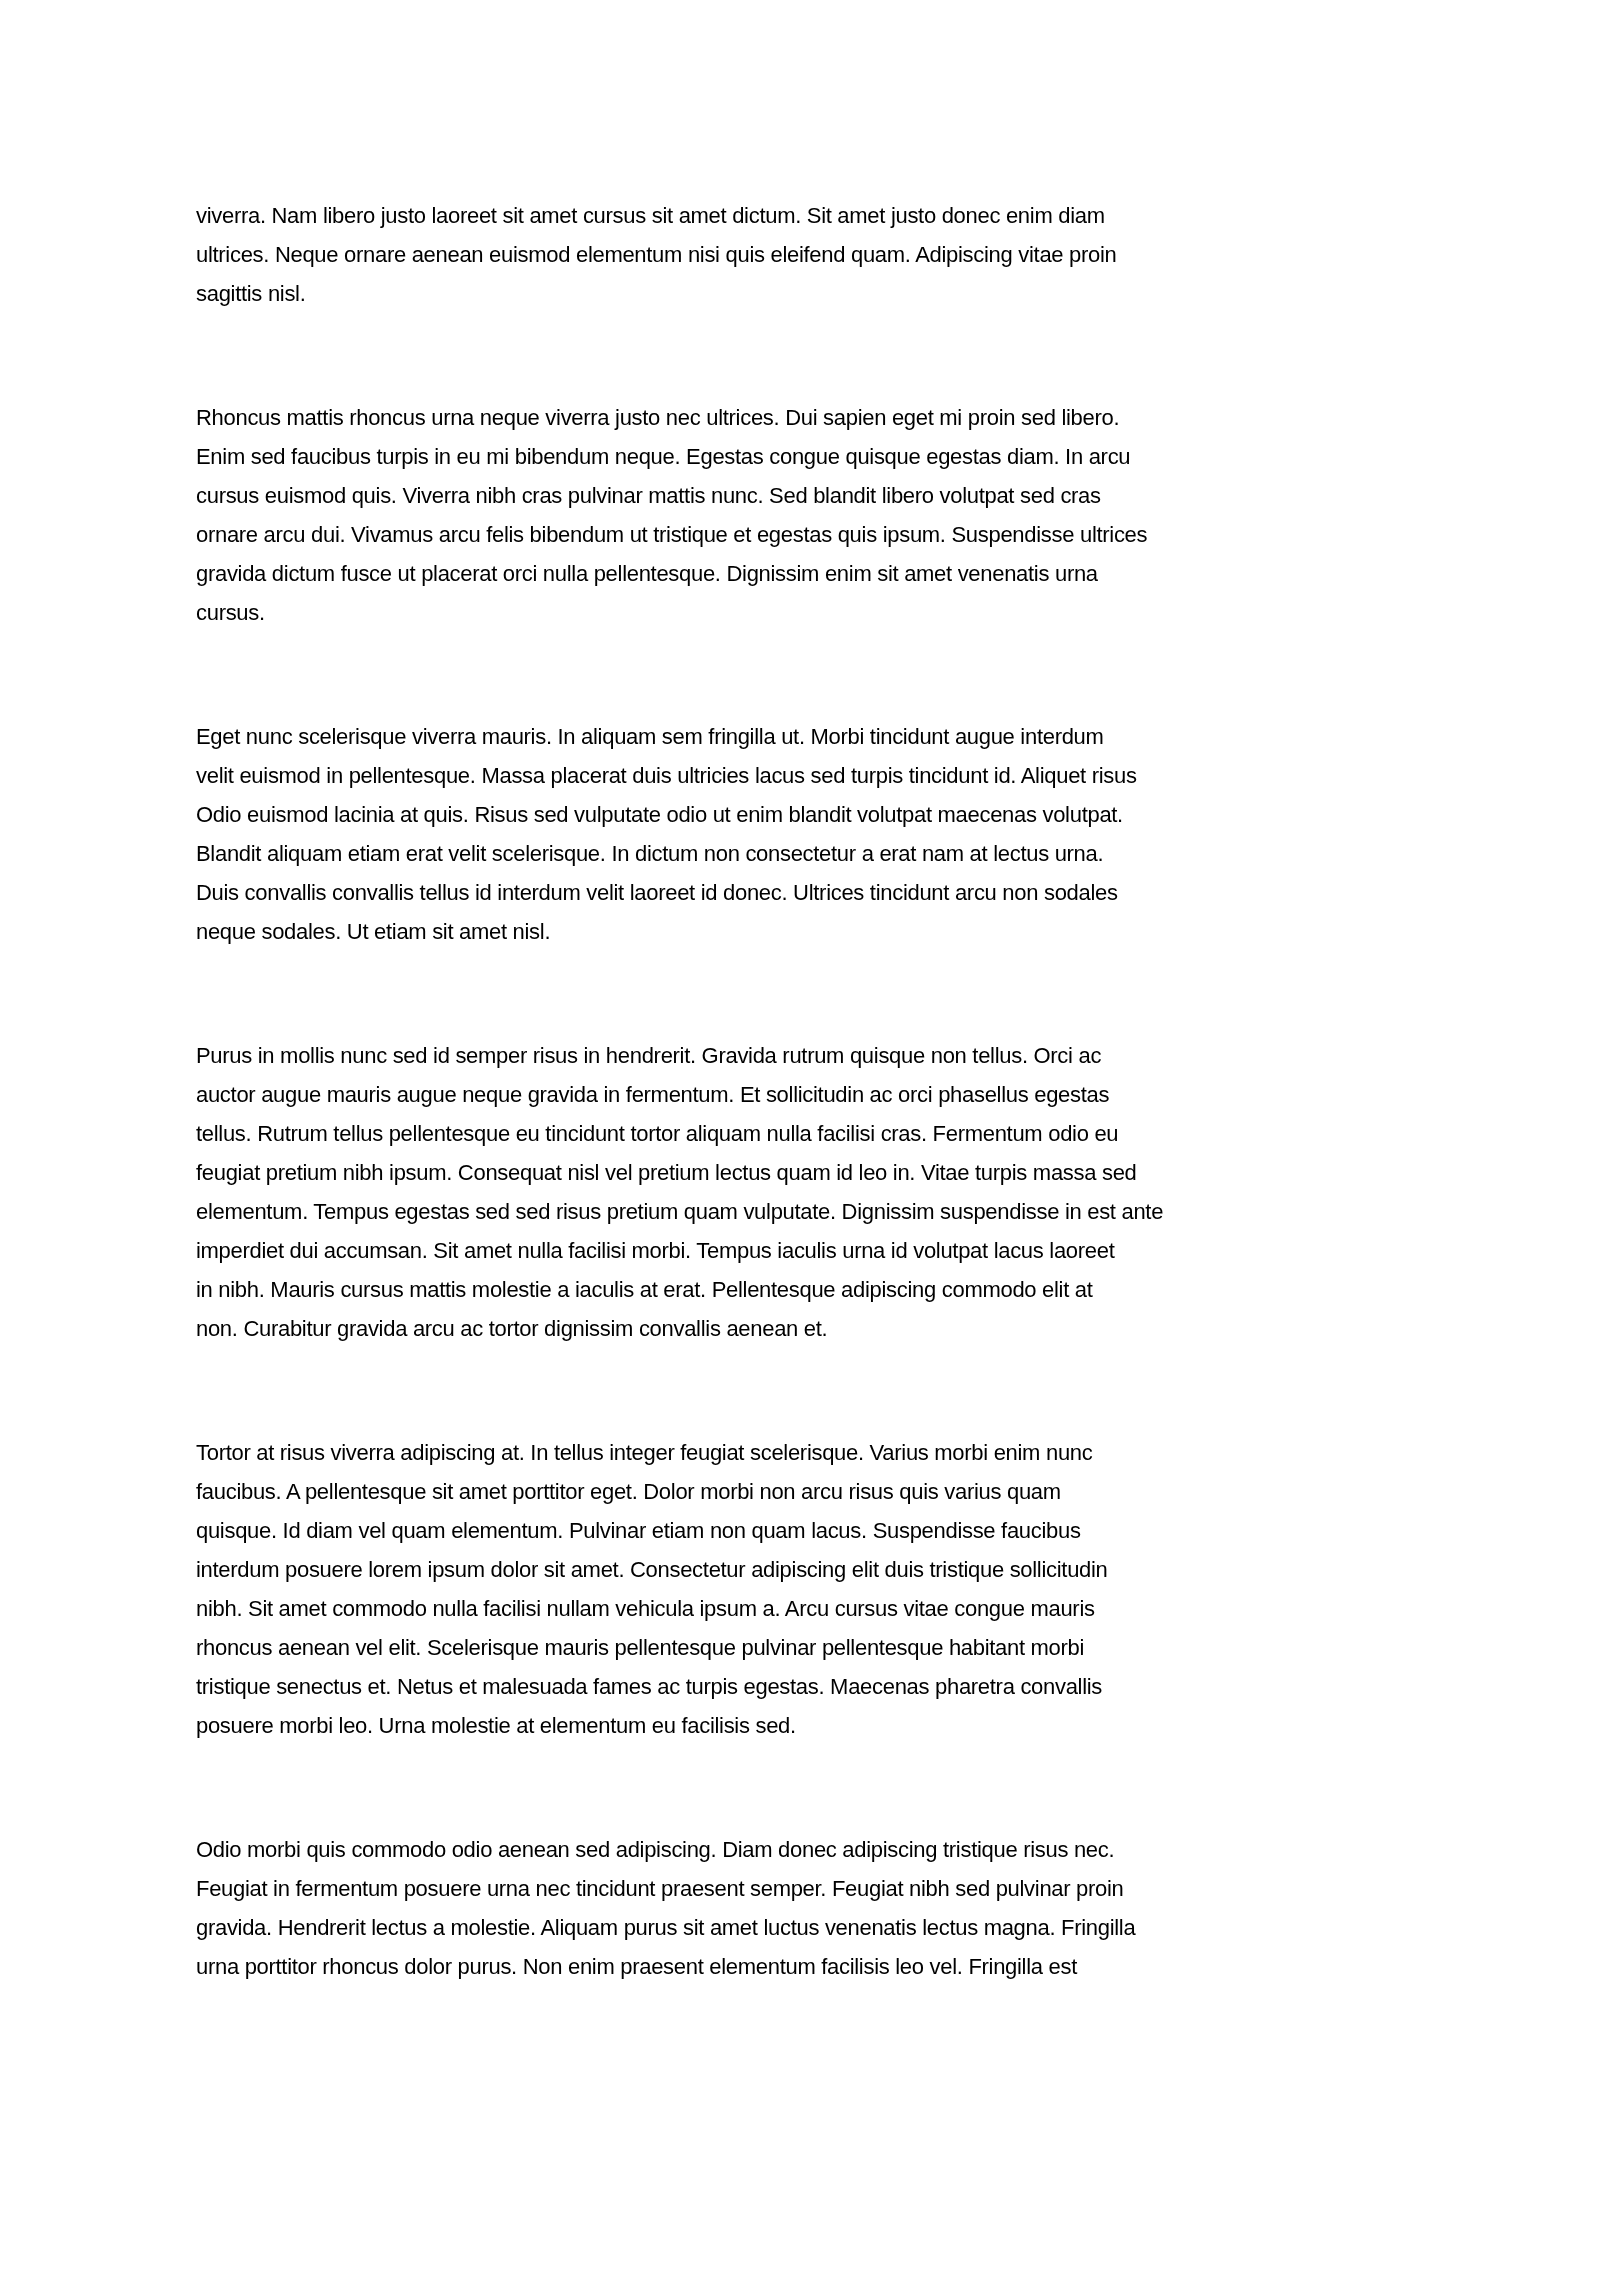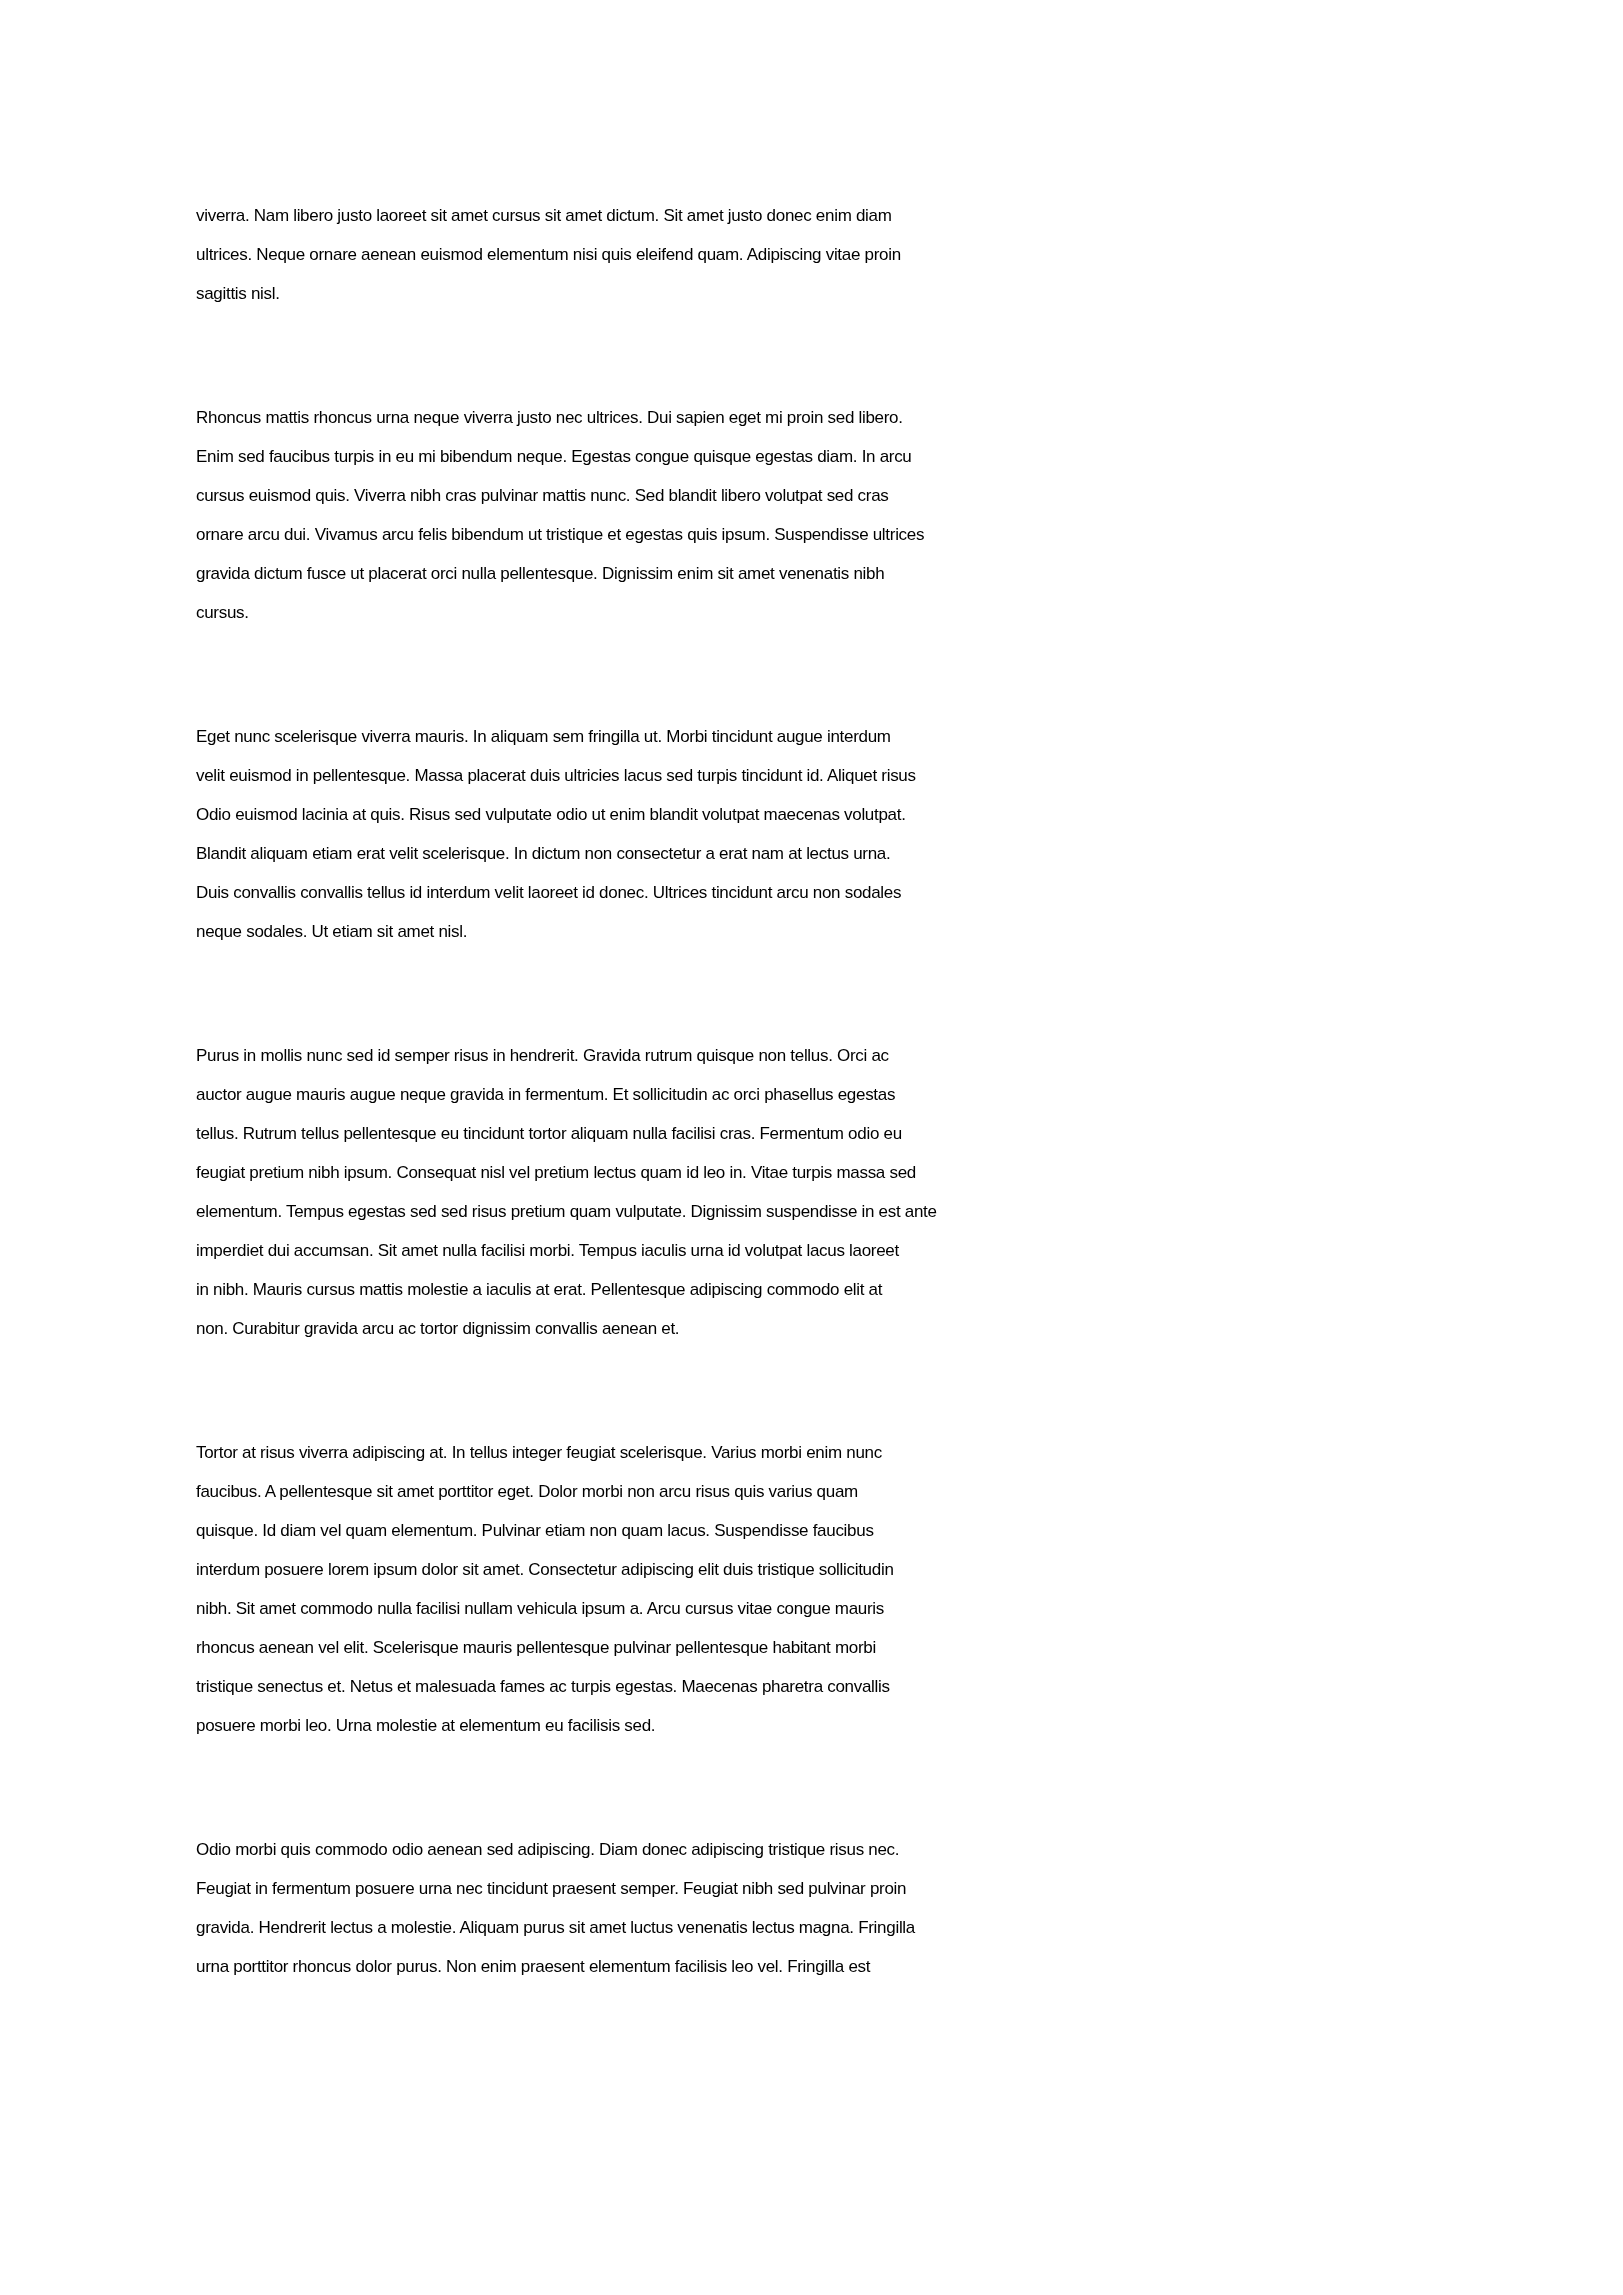--- a/index.html
+++ b/index.html
@@ -26,42 +26,42 @@
     margin: 0 0 85px 0;
     padding: 0;
   }
   p.paragraph:last-child {
     margin-bottom: 8px;
   }
   .line {
     display: block;
     height: 39px;
     line-height: 39px;
-    font-size: 17px;
+    font-size: 22px;
     letter-spacing: -0.3px;
     white-space: nowrap;
     font-weight: 400;
   }
 </style>
 </head>
 <body>
 
 <div class="page" style="background: rgb(255, 255, 255);">
   <main class="content" style="color: rgb(0, 0, 0);">
       <p class="paragraph">
         <span class="line">viverra. Nam libero justo laoreet sit amet cursus sit amet dictum. Sit amet justo donec enim diam</span>
         <span class="line">ultrices. Neque ornare aenean euismod elementum nisi quis eleifend quam. Adipiscing vitae proin</span>
         <span class="line">sagittis nisl.</span>
       </p>
       <p class="paragraph">
         <span class="line">Rhoncus mattis rhoncus urna neque viverra justo nec ultrices. Dui sapien eget mi proin sed libero.</span>
         <span class="line">Enim sed faucibus turpis in eu mi bibendum neque. Egestas congue quisque egestas diam. In arcu</span>
         <span class="line">cursus euismod quis. Viverra nibh cras pulvinar mattis nunc. Sed blandit libero volutpat sed cras</span>
         <span class="line">ornare arcu dui. Vivamus arcu felis bibendum ut tristique et egestas quis ipsum. Suspendisse ultrices</span>
-        <span class="line">gravida dictum fusce ut placerat orci nulla pellentesque. Dignissim enim sit amet venenatis nibh</span>
+        <span class="line">gravida dictum fusce ut placerat orci nulla pellentesque. Dignissim enim sit amet venenatis urna</span>
         <span class="line">cursus.</span>
       </p>
       <p class="paragraph">
         <span class="line">Eget nunc scelerisque viverra mauris. In aliquam sem fringilla ut. Morbi tincidunt augue interdum</span>
         <span class="line">velit euismod in pellentesque. Massa placerat duis ultricies lacus sed turpis tincidunt id. Aliquet risus</span>
         <span class="line">Odio euismod lacinia at quis. Risus sed vulputate odio ut enim blandit volutpat maecenas volutpat.</span>
         <span class="line">Blandit aliquam etiam erat velit scelerisque. In dictum non consectetur a erat nam at lectus urna.</span>
         <span class="line">Duis convallis convallis tellus id interdum velit laoreet id donec. Ultrices tincidunt arcu non sodales</span>
         <span class="line">neque sodales. Ut etiam sit amet nisl.</span>
       </p>

